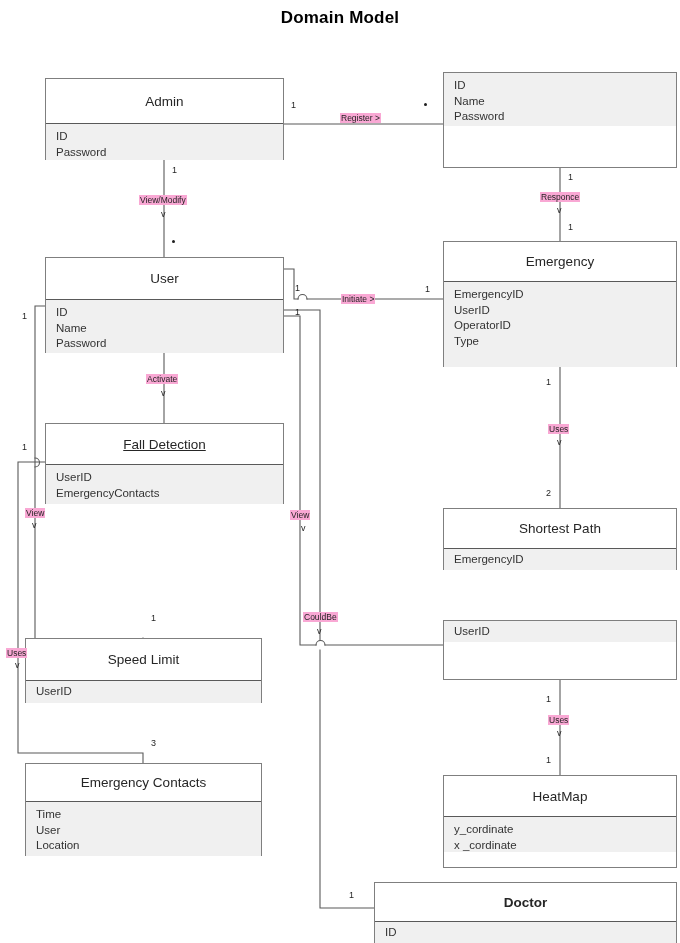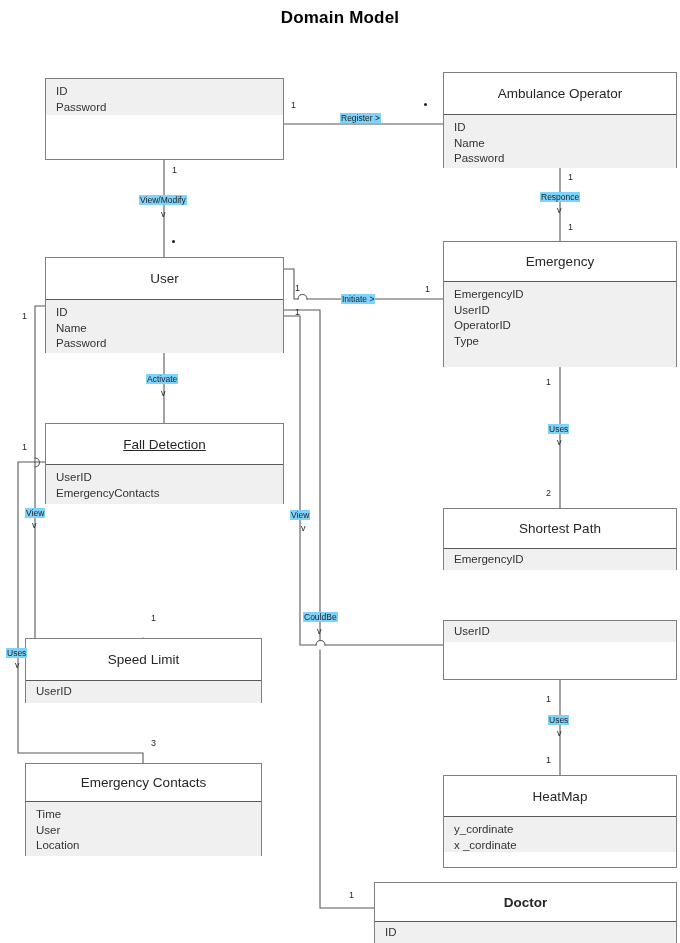--- a/index.html
+++ b/index.html
@@ -66,21 +66,21 @@
   }
   .attr {
     white-space: pre;
   }
   .edge-label {
     position: absolute;
     font-size: 8.5px;
     color: #1f1f1f;
     white-space: nowrap;
     z-index: 4;
-    background: #7dd3fc;
+    background: #f9a8d4;
     padding: 0 1px;
     line-height: 10px;
   }
   .mult {
     position: absolute;
     font-size: 9px;
     color: #1f1f1f;
     white-space: nowrap;
     z-index: 4;
     line-height: 10px;
@@ -131,28 +131,28 @@
 
       <path d="M 45 306 L 35 306 L 35 462 L 35 650 L 143 650 L 143 638"></path>
       <path d="M 35 458 A 4.5 4.5 0 0 1 35 467"></path>
 
       <path d="M 45 462 L 18 462 L 18 753 L 143 753 L 143 763"></path>
 
     </g>
   </svg>
 
   <div class="entity" style="left:45px; top:78px; width:239px; height:82px;">
+    <div class="entity-header" style="height:45px;">Admin</div>
     <div class="entity-body" style="height:36px;">
       <div class="attr">ID</div>
       <div class="attr">Password</div>
     </div>
   </div>
 
   <div class="entity" style="left:443px; top:72px; width:234px; height:96px;">
-    <div class="entity-header" style="height:42px;">Ambulance Operator</div>
     <div class="entity-body" style="height:53px;">
       <div class="attr">ID</div>
       <div class="attr">Name</div>
       <div class="attr">Password</div>
     </div>
   </div>
 
   <div class="entity" style="left:45px; top:257px; width:239px; height:96px;">
     <div class="entity-header" style="height:42px;">User</div>
     <div class="entity-body" style="height:53px;">

